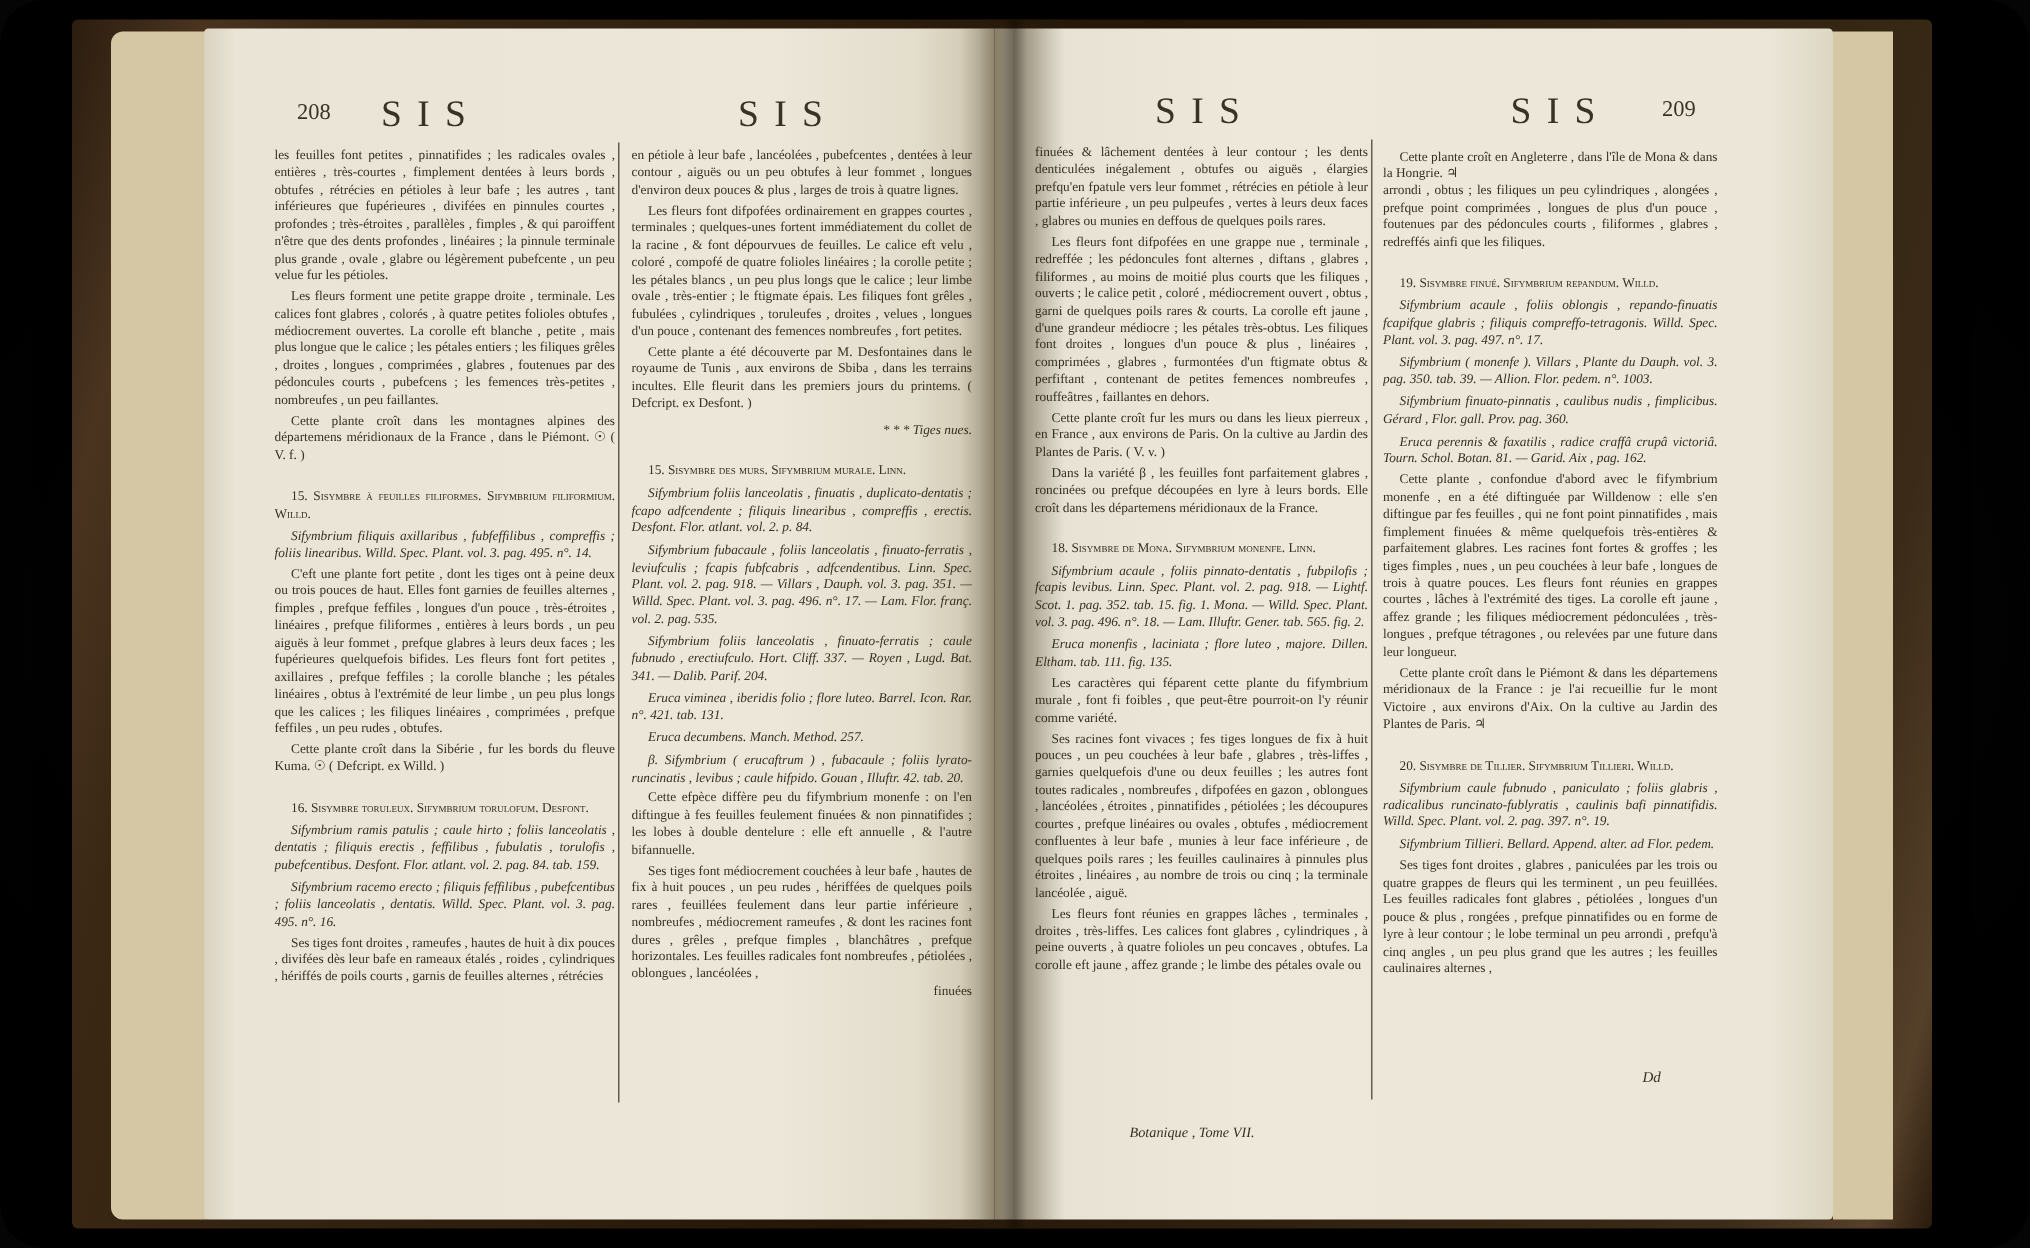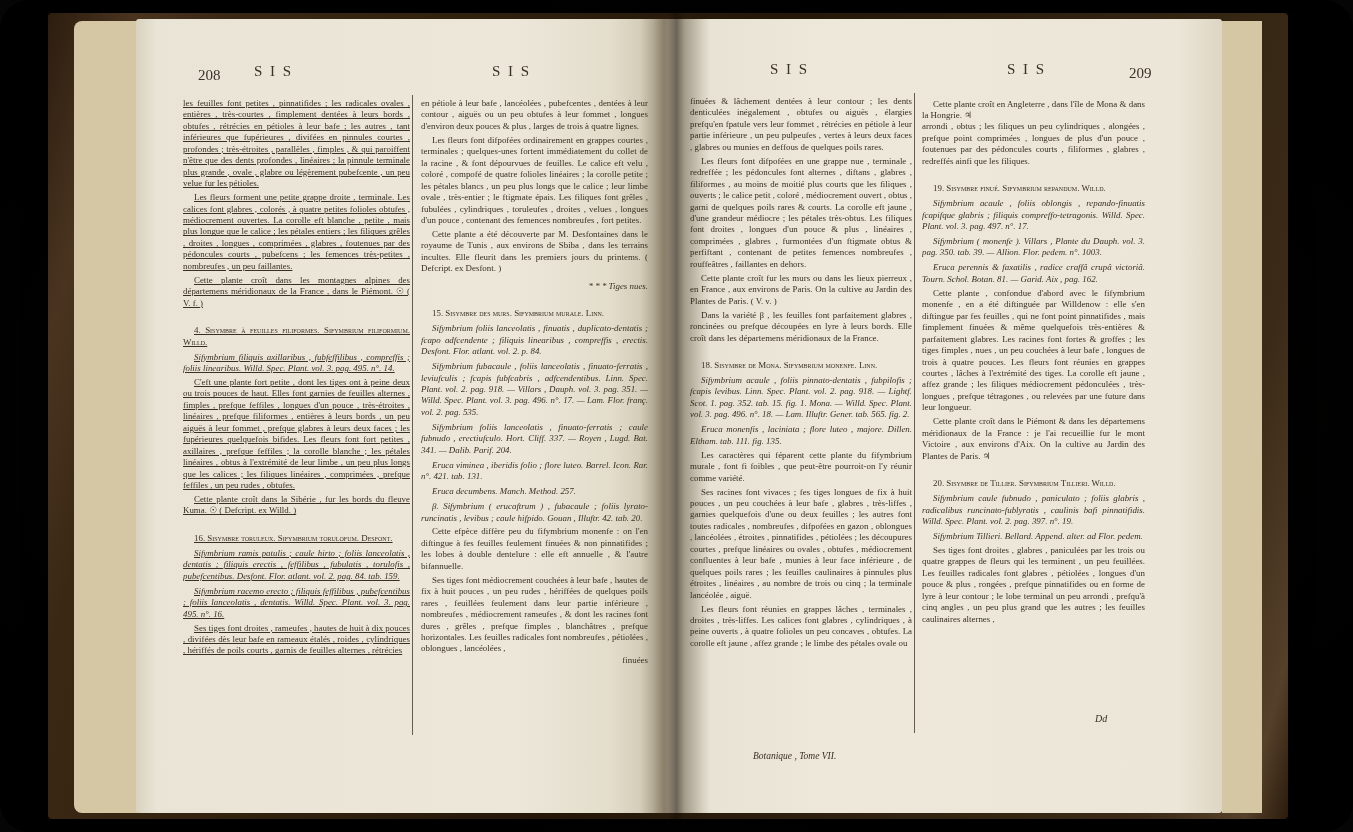--- a/index.html
+++ b/index.html
@@ -41,21 +41,21 @@
     left:615px;width:559px;
     background:linear-gradient(90deg,#b3a88f 0%,#d3ccb8 2%,#e7e2d3 7%,#ede8da 30%,#ebe6d8 92%,#ddd6c3 100%);
     border-radius:0 3px 3px 0;
   }
   #gutter-shadow{
     position:absolute;left:592px;top:0;width:70px;height:806px;pointer-events:none;
     background:linear-gradient(90deg,rgba(40,28,12,0) 0%,rgba(40,28,12,.35) 40%,rgba(20,12,4,.55) 52%,rgba(40,28,12,.3) 64%,rgba(40,28,12,0) 100%);
   }
   
   .running-title{
-    position:absolute;font-size:15px;letter-spacing:2px;color:#3a3226;
+    position:absolute;font-size:25px;letter-spacing:2px;color:#3a3226;
     font-variant:normal;
   }
   .page-number{position:absolute;font-size:15px;color:#3a3226;}
   
   .column{
     position:absolute;top:79px;height:634px;overflow:hidden;
     font-size:8.9px;line-height:11.45px;color:#38302293;color:#383022;
     text-align:justify;
   }
   .col-divider{position:absolute;top:76px;height:640px;width:1.4px;background:rgba(55,45,32,.75);}
@@ -76,25 +76,25 @@
   <div id="book">
 
     <div id="fore-edge-left" class="fore-edge"></div>
     <div id="fore-edge-right" class="fore-edge"></div>
 
     <div id="page-left" class="page">
       <div class="page-number" style="left:62px;top:48px;">208</div>
       <div class="running-title" style="left:118px;top:44px;">S I S</div>
       <div class="running-title" style="left:356px;top:44px;">S I S</div>
 
-      <div class="column" style="left:47px;width:227px;text-decoration:underline;">
+      <div class="column" style="left:47px;width:227px;">
           <p class="para noindent">les feuilles font petites , pinnatifides ; les radicales ovales , entières , très-courtes , fimplement dentées à leurs bords , obtufes , rétrécies en pétioles à leur bafe ; les autres , tant inférieures que fupérieures , divifées en pinnules courtes , profondes ; très-étroites , parallèles , fimples , &amp; qui paroiffent n'être que des dents profondes , linéaires ; la pinnule terminale plus grande , ovale , glabre ou légèrement pubefcente , un peu velue fur les pétioles.</p>
           <p class="para body">Les fleurs forment une petite grappe droite , terminale. Les calices font glabres , colorés , à quatre petites folioles obtufes , médiocrement ouvertes. La corolle eft blanche , petite , mais plus longue que le calice ; les pétales entiers ; les filiques grêles , droites , longues , comprimées , glabres , foutenues par des pédoncules courts , pubefcens ; les femences très-petites , nombreufes , un peu faillantes.</p>
           <p class="para body">Cette plante croît dans les montagnes alpines des départemens méridionaux de la France , dans le Piémont. ☉ ( V. f. )</p>
-          <p class="para head">4. Sisymbre à feuilles filiformes. Sifymbrium filiformium. Willd.</p>
+          <p class="para head">15. Sisymbre à feuilles filiformes. Sifymbrium filiformium. Willd.</p>
           <p class="para cite">Sifymbrium filiquis axillaribus , fubfeffilibus , compreffis ; foliis linearibus. Willd. Spec. Plant. vol. 3. pag. 495. n°. 14.</p>
           <p class="para body">C'eft une plante fort petite , dont les tiges ont à peine deux ou trois pouces de haut. Elles font garnies de feuilles alternes , fimples , prefque feffiles , longues d'un pouce , très-étroites , linéaires , prefque filiformes , entières à leurs bords , un peu aiguës à leur fommet , prefque glabres à leurs deux faces ; les fupérieures quelquefois bifides. Les fleurs font fort petites , axillaires , prefque feffiles ; la corolle blanche ; les pétales linéaires , obtus à l'extrémité de leur limbe , un peu plus longs que les calices ; les filiques linéaires , comprimées , prefque feffiles , un peu rudes , obtufes.</p>
           <p class="para body">Cette plante croît dans la Sibérie , fur les bords du fleuve Kuma. ☉ ( Defcript. ex Willd. )</p>
           <p class="para head">16. Sisymbre toruleux. Sifymbrium torulofum. Desfont.</p>
           <p class="para cite">Sifymbrium ramis patulis ; caule hirto ; foliis lanceolatis , dentatis ; filiquis erectis , feffilibus , fubulatis , torulofis , pubefcentibus. Desfont. Flor. atlant. vol. 2. pag. 84. tab. 159.</p>
           <p class="para cite">Sifymbrium racemo erecto ; filiquis feffilibus , pubefcentibus ; foliis lanceolatis , dentatis. Willd. Spec. Plant. vol. 3. pag. 495. n°. 16.</p>
           <p class="para body">Ses tiges font droites , rameufes , hautes de huit à dix pouces , divifées dès leur bafe en rameaux étalés , roides , cylindriques , hériffés de poils courts , garnis de feuilles alternes , rétrécies</p>
         </div>
       <div class="col-divider" style="left:276px;"></div>
       <div class="column" style="left:285px;width:227px;">
@@ -111,41 +111,42 @@
           <p class="para cite">β. Sifymbrium ( erucaftrum ) , fubacaule ; foliis lyrato-runcinatis , levibus ; caule hifpido. Gouan , Illuftr. 42. tab. 20.</p>
           <p class="para body">Cette efpèce diffère peu du fifymbrium monenfe : on l'en diftingue à fes feuilles feulement finuées &amp; non pinnatifides ; les lobes à double dentelure : elle eft annuelle , &amp; l'autre bifannuelle.</p>
           <p class="para body">Ses tiges font médiocrement couchées à leur bafe , hautes de fix à huit pouces , un peu rudes , hériffées de quelques poils rares , feuillées feulement dans leur partie inférieure , nombreufes , médiocrement rameufes , &amp; dont les racines font dures , grêles , prefque fimples , blanchâtres , prefque horizontales. Les feuilles radicales font nombreufes , pétiolées , oblongues , lancéolées ,</p>
           <p class="para catchword">finuées</p>
         </div>
     </div>
 
     <div id="page-right" class="page">
       <div class="running-title" style="left:107px;top:42px;">S I S</div>
       <div class="running-title" style="left:344px;top:42px;">S I S</div>
-      <div class="page-number" style="left:466px;top:46px;text-align:center;">209</div>
+      <div class="page-number" style="left:445px;top:46px;text-align:center;">209</div>
 
       <div class="column" style="left:27px;width:222px;top:77px;">
           <p class="para noindent">finuées &amp; lâchement dentées à leur contour ; les dents denticulées inégalement , obtufes ou aiguës , élargies prefqu'en fpatule vers leur fommet , rétrécies en pétiole à leur partie inférieure , un peu pulpeufes , vertes à leurs deux faces , glabres ou munies en deffous de quelques poils rares.</p>
           <p class="para body">Les fleurs font difpofées en une grappe nue , terminale , redreffée ; les pédoncules font alternes , diftans , glabres , filiformes , au moins de moitié plus courts que les filiques , ouverts ; le calice petit , coloré , médiocrement ouvert , obtus , garni de quelques poils rares &amp; courts. La corolle eft jaune , d'une grandeur médiocre ; les pétales très-obtus. Les filiques font droites , longues d'un pouce &amp; plus , linéaires , comprimées , glabres , furmontées d'un ftigmate obtus &amp; perfiftant , contenant de petites femences nombreufes , rouffeâtres , faillantes en dehors.</p>
           <p class="para body">Cette plante croît fur les murs ou dans les lieux pierreux , en France , aux environs de Paris. On la cultive au Jardin des Plantes de Paris. ( V. v. )</p>
           <p class="para body">Dans la variété β , les feuilles font parfaitement glabres , roncinées ou prefque découpées en lyre à leurs bords. Elle croît dans les départemens méridionaux de la France.</p>
           <p class="para head">18. Sisymbre de Mona. Sifymbrium monenfe. Linn.</p>
           <p class="para cite">Sifymbrium acaule , foliis pinnato-dentatis , fubpilofis ; fcapis levibus. Linn. Spec. Plant. vol. 2. pag. 918. — Lightf. Scot. 1. pag. 352. tab. 15. fig. 1. Mona. — Willd. Spec. Plant. vol. 3. pag. 496. n°. 18. — Lam. Illuftr. Gener. tab. 565. fig. 2.</p>
           <p class="para cite">Eruca monenfis , laciniata ; flore luteo , majore. Dillen. Eltham. tab. 111. fig. 135.</p>
           <p class="para body">Les caractères qui féparent cette plante du fifymbrium murale , font fi foibles , que peut-être pourroit-on l'y réunir comme variété.</p>
           <p class="para body">Ses racines font vivaces ; fes tiges longues de fix à huit pouces , un peu couchées à leur bafe , glabres , très-liffes , garnies quelquefois d'une ou deux feuilles ; les autres font toutes radicales , nombreufes , difpofées en gazon , oblongues , lancéolées , étroites , pinnatifides , pétiolées ; les découpures courtes , prefque linéaires ou ovales , obtufes , médiocrement confluentes à leur bafe , munies à leur face inférieure , de quelques poils rares ; les feuilles caulinaires à pinnules plus étroites , linéaires , au nombre de trois ou cinq ; la terminale lancéolée , aiguë.</p>
           <p class="para body">Les fleurs font réunies en grappes lâches , terminales , droites , très-liffes. Les calices font glabres , cylindriques , à peine ouverts , à quatre folioles un peu concaves , obtufes. La corolle eft jaune , affez grande ; le limbe des pétales ovale ou</p>
         </div>
       <div class="col-divider" style="left:251px;top:74px;"></div>
       <div class="column" style="left:259px;width:223px;top:77px;">
           <p class="para body">Cette plante croît en Angleterre , dans l'île de Mona &amp; dans la Hongrie. ♃</p>
           <p class="para noindent">arrondi , obtus ; les filiques un peu cylindriques , alongées , prefque point comprimées , longues de plus d'un pouce , foutenues par des pédoncules courts , filiformes , glabres , redreffés ainfi que les filiques.</p>
           <p class="para head">19. Sisymbre finué. Sifymbrium repandum. Willd.</p>
           <p class="para cite">Sifymbrium acaule , foliis oblongis , repando-finuatis fcapifque glabris ; filiquis compreffo-tetragonis. Willd. Spec. Plant. vol. 3. pag. 497. n°. 17.</p>
           <p class="para cite">Sifymbrium ( monenfe ). Villars , Plante du Dauph. vol. 3. pag. 350. tab. 39. — Allion. Flor. pedem. n°. 1003.</p>
+          <p class="para cite">Sifymbrium finuato-pinnatis , caulibus nudis , fimplicibus. Gérard , Flor. gall. Prov. pag. 360.</p>
           <p class="para cite">Eruca perennis &amp; faxatilis , radice craffâ crupâ victoriâ. Tourn. Schol. Botan. 81. — Garid. Aix , pag. 162.</p>
           <p class="para body">Cette plante , confondue d'abord avec le fifymbrium monenfe , en a été diftinguée par Willdenow : elle s'en diftingue par fes feuilles , qui ne font point pinnatifides , mais fimplement finuées &amp; même quelquefois très-entières &amp; parfaitement glabres. Les racines font fortes &amp; groffes ; les tiges fimples , nues , un peu couchées à leur bafe , longues de trois à quatre pouces. Les fleurs font réunies en grappes courtes , lâches à l'extrémité des tiges. La corolle eft jaune , affez grande ; les filiques médiocrement pédonculées , très-longues , prefque tétragones , ou relevées par une future dans leur longueur.</p>
           <p class="para body">Cette plante croît dans le Piémont &amp; dans les départemens méridionaux de la France : je l'ai recueillie fur le mont Victoire , aux environs d'Aix. On la cultive au Jardin des Plantes de Paris. ♃</p>
           <p class="para head">20. Sisymbre de Tillier. Sifymbrium Tillieri. Willd.</p>
           <p class="para cite">Sifymbrium caule fubnudo , paniculato ; foliis glabris , radicalibus runcinato-fublyratis , caulinis bafi pinnatifidis. Willd. Spec. Plant. vol. 2. pag. 397. n°. 19.</p>
           <p class="para cite">Sifymbrium Tillieri. Bellard. Append. alter. ad Flor. pedem.</p>
           <p class="para body">Ses tiges font droites , glabres , paniculées par les trois ou quatre grappes de fleurs qui les terminent , un peu feuillées. Les feuilles radicales font glabres , pétiolées , longues d'un pouce &amp; plus , rongées , prefque pinnatifides ou en forme de lyre à leur contour ; le lobe terminal un peu arrondi , prefqu'à cinq angles , un peu plus grand que les autres ; les feuilles caulinaires alternes ,</p>
         </div>
 
       <div class="footer-signature" style="left:90px;top:732px;">Botanique , Tome VII.</div>

